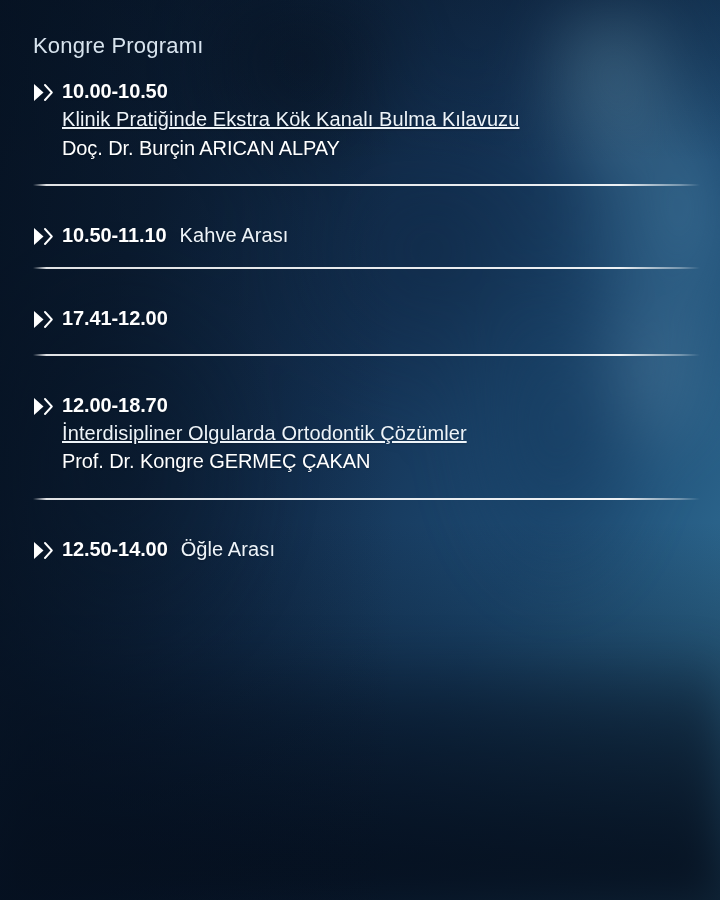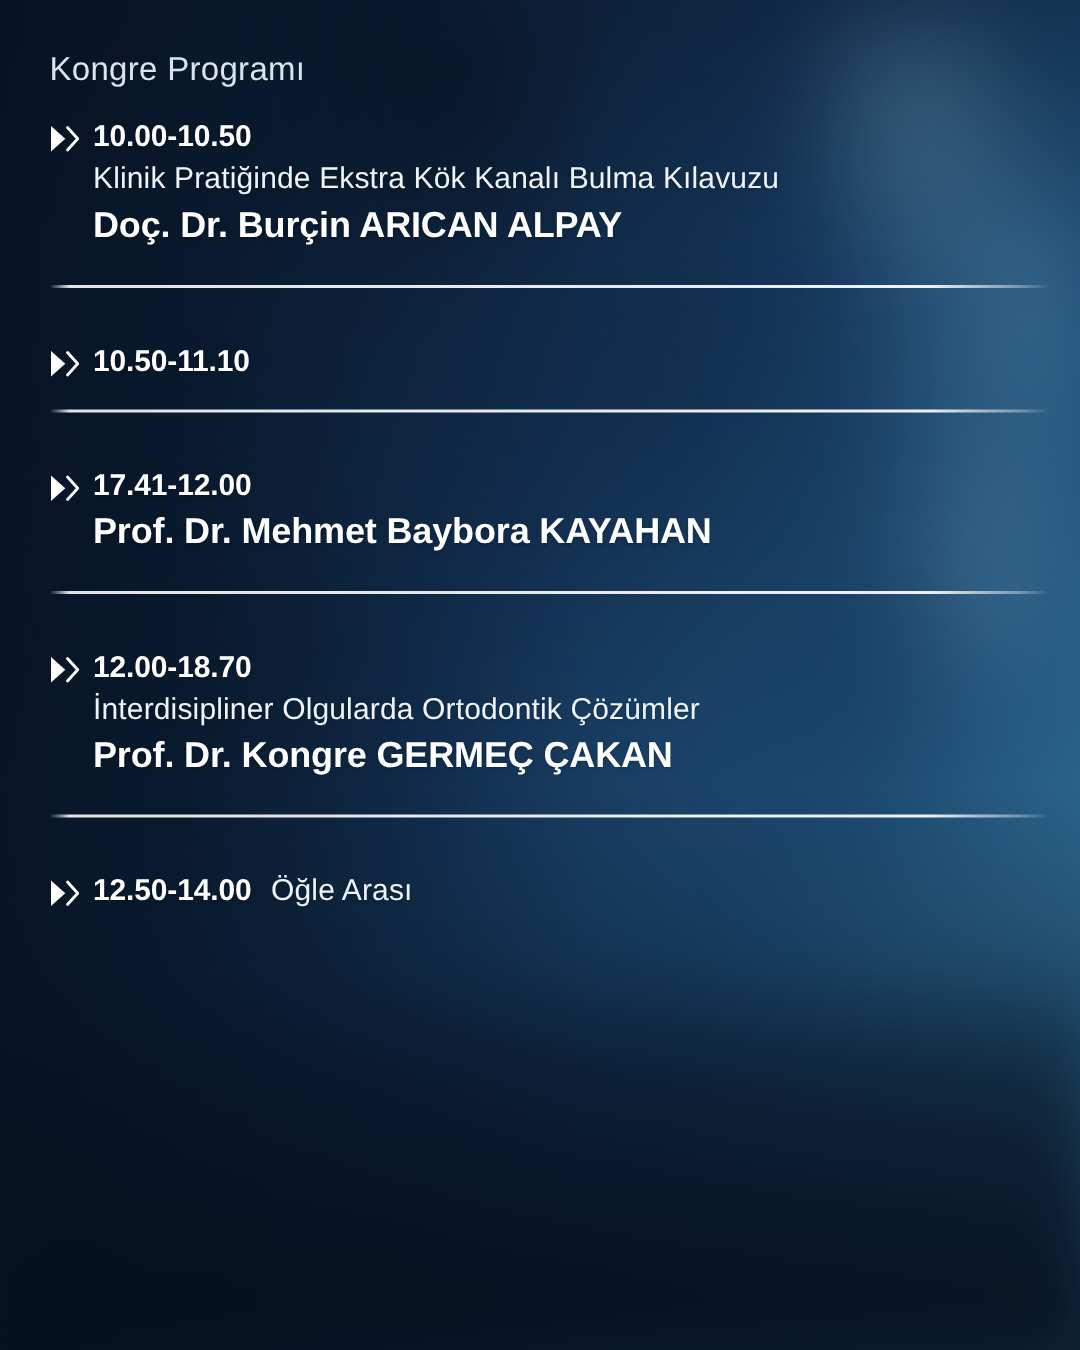--- a/index.html
+++ b/index.html
@@ -87,23 +87,24 @@
 
   .time{
     font-size:20px;font-weight:700;color:#ffffff;
     letter-spacing:-.1px;line-height:1.35;
     text-shadow:0 1px 2px rgba(0,0,0,.22);
   }
   .talk{
     font-size:20px;font-weight:300;color:#eef4f9;
     line-height:1.42;letter-spacing:.1px;
     text-shadow:0 1px 2px rgba(0,0,0,.20);
+    text-decoration:underline;
   }
   .speaker{
-    font-size:24px;font-weight:700;color:#ffffff;
+    font-size:20px;font-weight:400;color:#ffffff;
     line-height:1.42;letter-spacing:-.1px;
     text-shadow:0 1px 2px rgba(0,0,0,.22);
   }
   .break-line{display:flex;align-items:flex-start;gap:13px;}
   .break-label{
     font-size:20px;font-weight:300;color:#eef4f9;
     letter-spacing:.1px;line-height:1.35;
     text-shadow:0 1px 2px rgba(0,0,0,.20);
   }
 
@@ -154,36 +155,36 @@
 
       <div class="row break">
         <span class="chev">
           <svg viewBox="0 0 20 21" aria-hidden="true">
             <path d="M1 2 L10.5 10.5 L1 19 Z" fill="#ffffff"></path>
             <path d="M12 3 L18.8 10.5 L12 18" fill="none" stroke="#ffffff" stroke-width="1.9" stroke-linecap="round" stroke-linejoin="round"></path>
           </svg>
         </span>
         <div class="break-line">
           <span class="time">10.50-11.10</span>
+          <span class="break-label">Kahve Arası</span>
         </div>
       </div>
 
       <div class="sp-b"></div>
       <hr class="divider">
       <div class="sp-b"></div>
 
       <div class="row session">
         <span class="chev">
           <svg viewBox="0 0 20 21" aria-hidden="true">
             <path d="M1 2 L10.5 10.5 L1 19 Z" fill="#ffffff"></path>
             <path d="M12 3 L18.8 10.5 L12 18" fill="none" stroke="#ffffff" stroke-width="1.9" stroke-linecap="round" stroke-linejoin="round"></path>
           </svg>
         </span>
         <div class="time">17.41-12.00</div>
-        <div class="speaker">Prof. Dr. Mehmet Baybora KAYAHAN</div>
       </div>
 
       <div class="sp-a"></div>
       <hr class="divider">
       <div class="sp-b"></div>
 
       <div class="row session">
         <span class="chev">
           <svg viewBox="0 0 20 21" aria-hidden="true">
             <path d="M1 2 L10.5 10.5 L1 19 Z" fill="#ffffff"></path>

